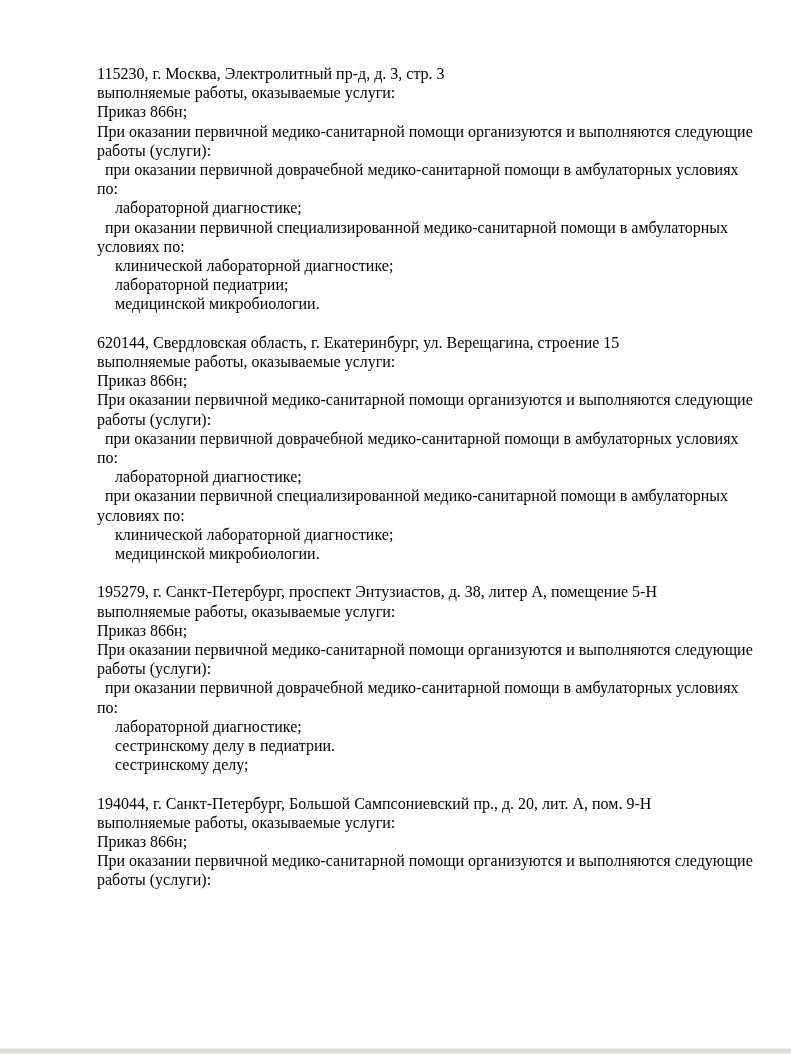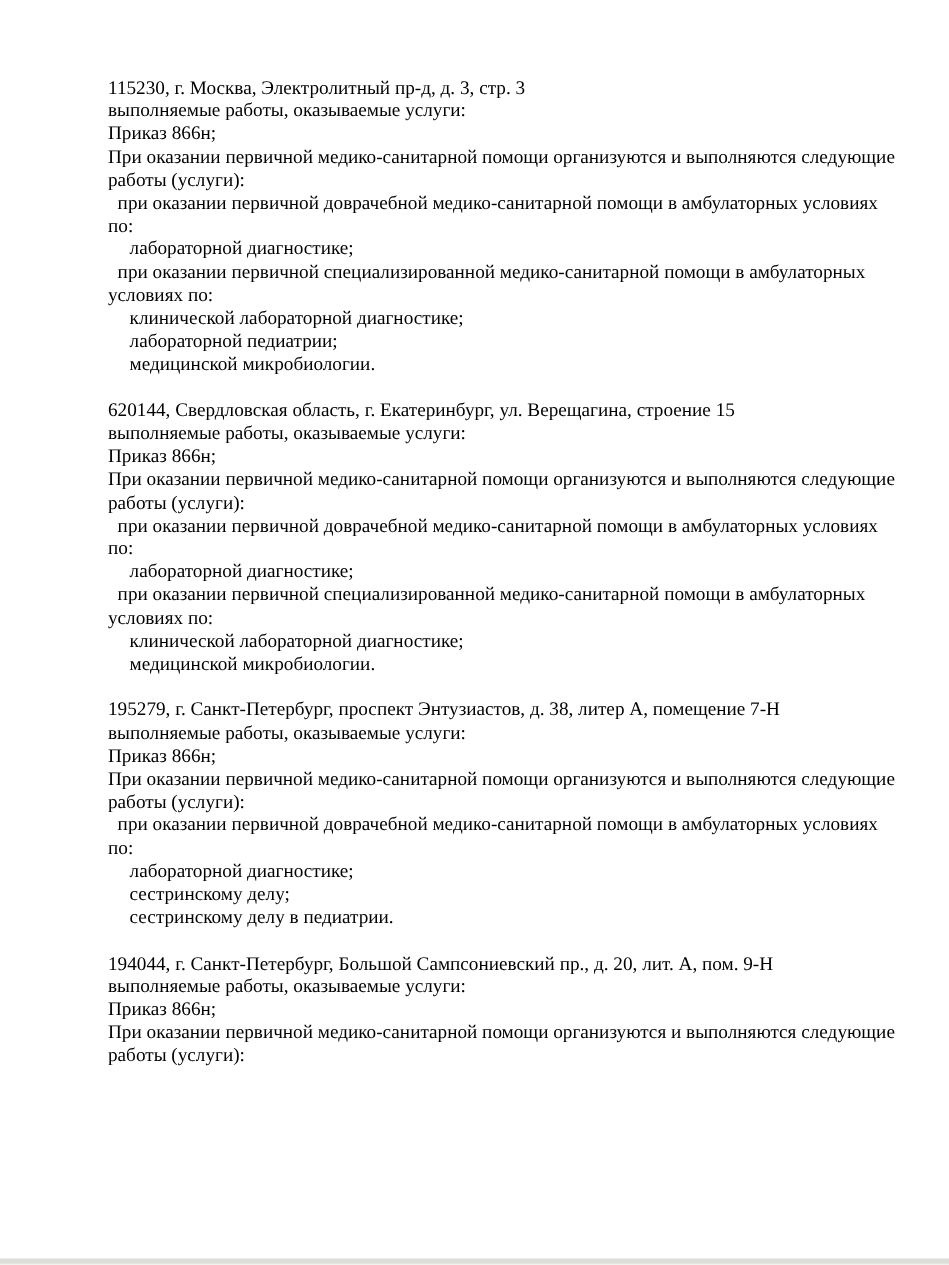--- a/index.html
+++ b/index.html
@@ -18,20 +18,21 @@
     position: absolute;
     left: 90px;
     top: 64px;
     width: 660px;
     font-size: 16px;
     line-height: 19.2px;
     color: #000000;
   }
   .block {
     margin-bottom: 19.2px; 
+    margin-left: 7px;
   }
   .line {
     white-space: nowrap;
   }
   .indent-0 { padding-left: 0; }
   .indent-1 { padding-left: 8px; }
   .indent-2 { padding-left: 18px; }
   .bottom-bar {
     position: absolute;
     left: 0;
@@ -70,30 +71,30 @@
       <div class="line indent-1">при оказании первичной доврачебной медико-санитарной помощи в амбулаторных условиях</div>
       <div class="line indent-0">по:</div>
       <div class="line indent-2">лабораторной диагностике;</div>
       <div class="line indent-1">при оказании первичной специализированной медико-санитарной помощи в амбулаторных</div>
       <div class="line indent-0">условиях по:</div>
       <div class="line indent-2">клинической лабораторной диагностике;</div>
       <div class="line indent-2">медицинской микробиологии.</div>
     </section>
 
   <section class="block">
-    <div class="line indent-0">195279, г. Санкт-Петербург, проспект Энтузиастов, д. 38, литер А, помещение 7-Н</div>
+    <div class="line indent-0">195279, г. Санкт-Петербург, проспект Энтузиастов, д. 38, литер А, помещение 5-Н</div>
   <div class="line indent-0">выполняемые работы, оказываемые услуги:</div>
       <div class="line indent-0">Приказ 866н;</div>
       <div class="line indent-0">При оказании первичной медико-санитарной помощи организуются и выполняются следующие</div>
       <div class="line indent-0">работы (услуги):</div>
       <div class="line indent-1">при оказании первичной доврачебной медико-санитарной помощи в амбулаторных условиях</div>
       <div class="line indent-0">по:</div>
       <div class="line indent-2">лабораторной диагностике;</div>
+      <div class="line indent-2">сестринскому делу в педиатрии.</div>
       <div class="line indent-2">сестринскому делу;</div>
-      <div class="line indent-2">сестринскому делу в педиатрии.</div>
     </section>
 
   <section class="block">
     <div class="line indent-0">194044, г. Санкт-Петербург, Большой Сампсониевский пр., д. 20, лит. А, пом. 9-Н</div>
   <div class="line indent-0">выполняемые работы, оказываемые услуги:</div>
       <div class="line indent-0">Приказ 866н;</div>
       <div class="line indent-0">При оказании первичной медико-санитарной помощи организуются и выполняются следующие</div>
       <div class="line indent-0">работы (услуги):</div>
     </section>
 </main>

